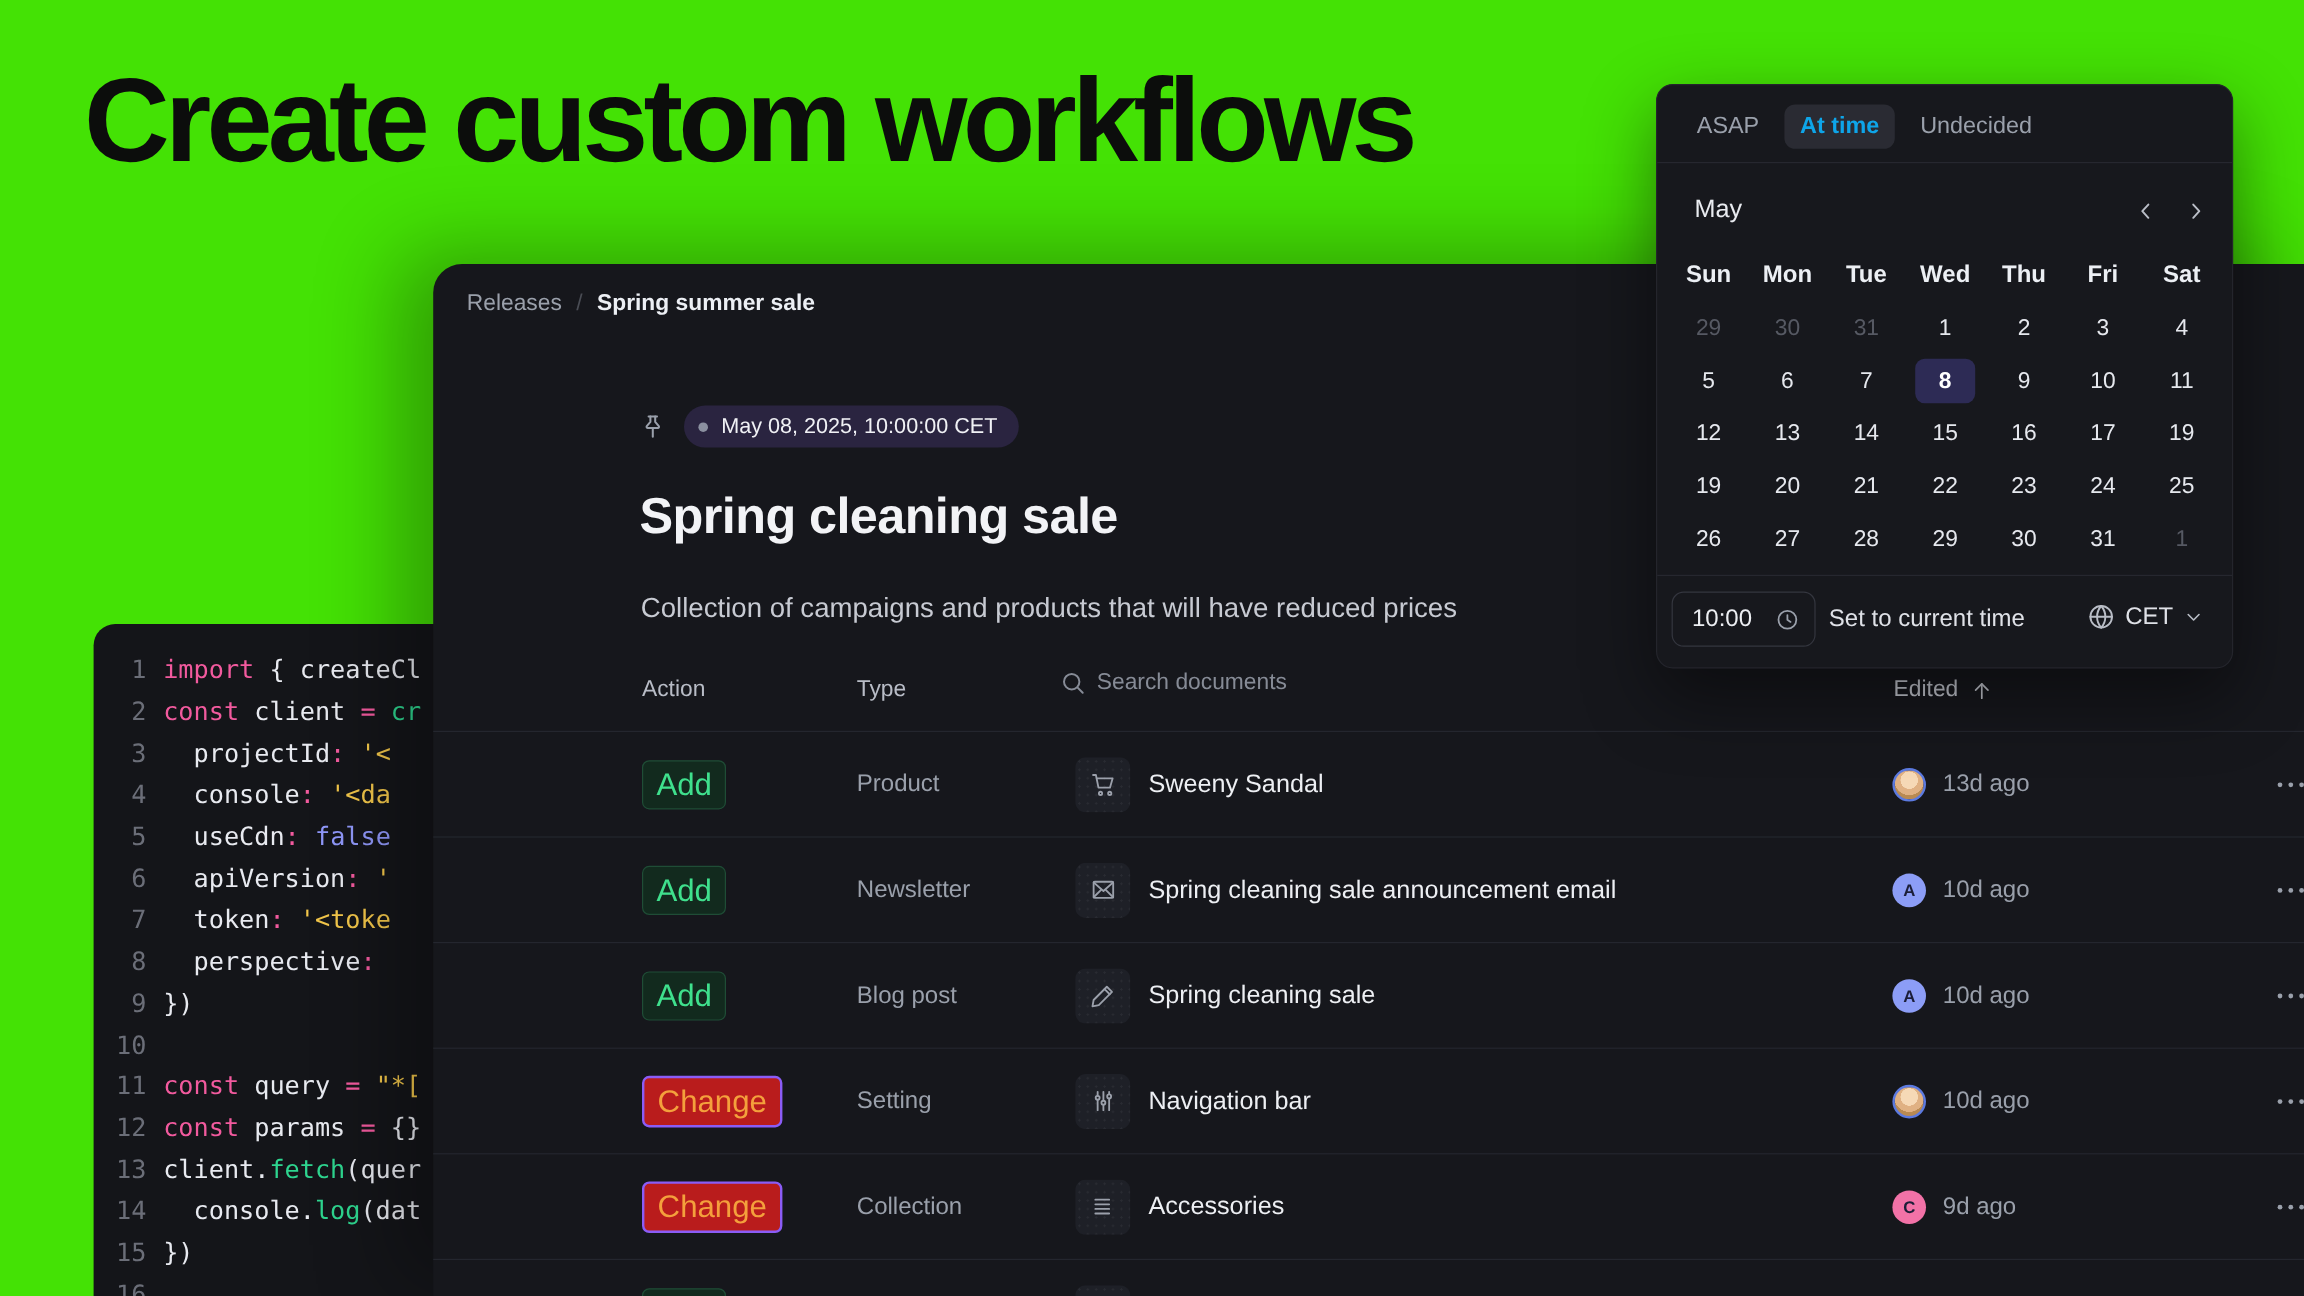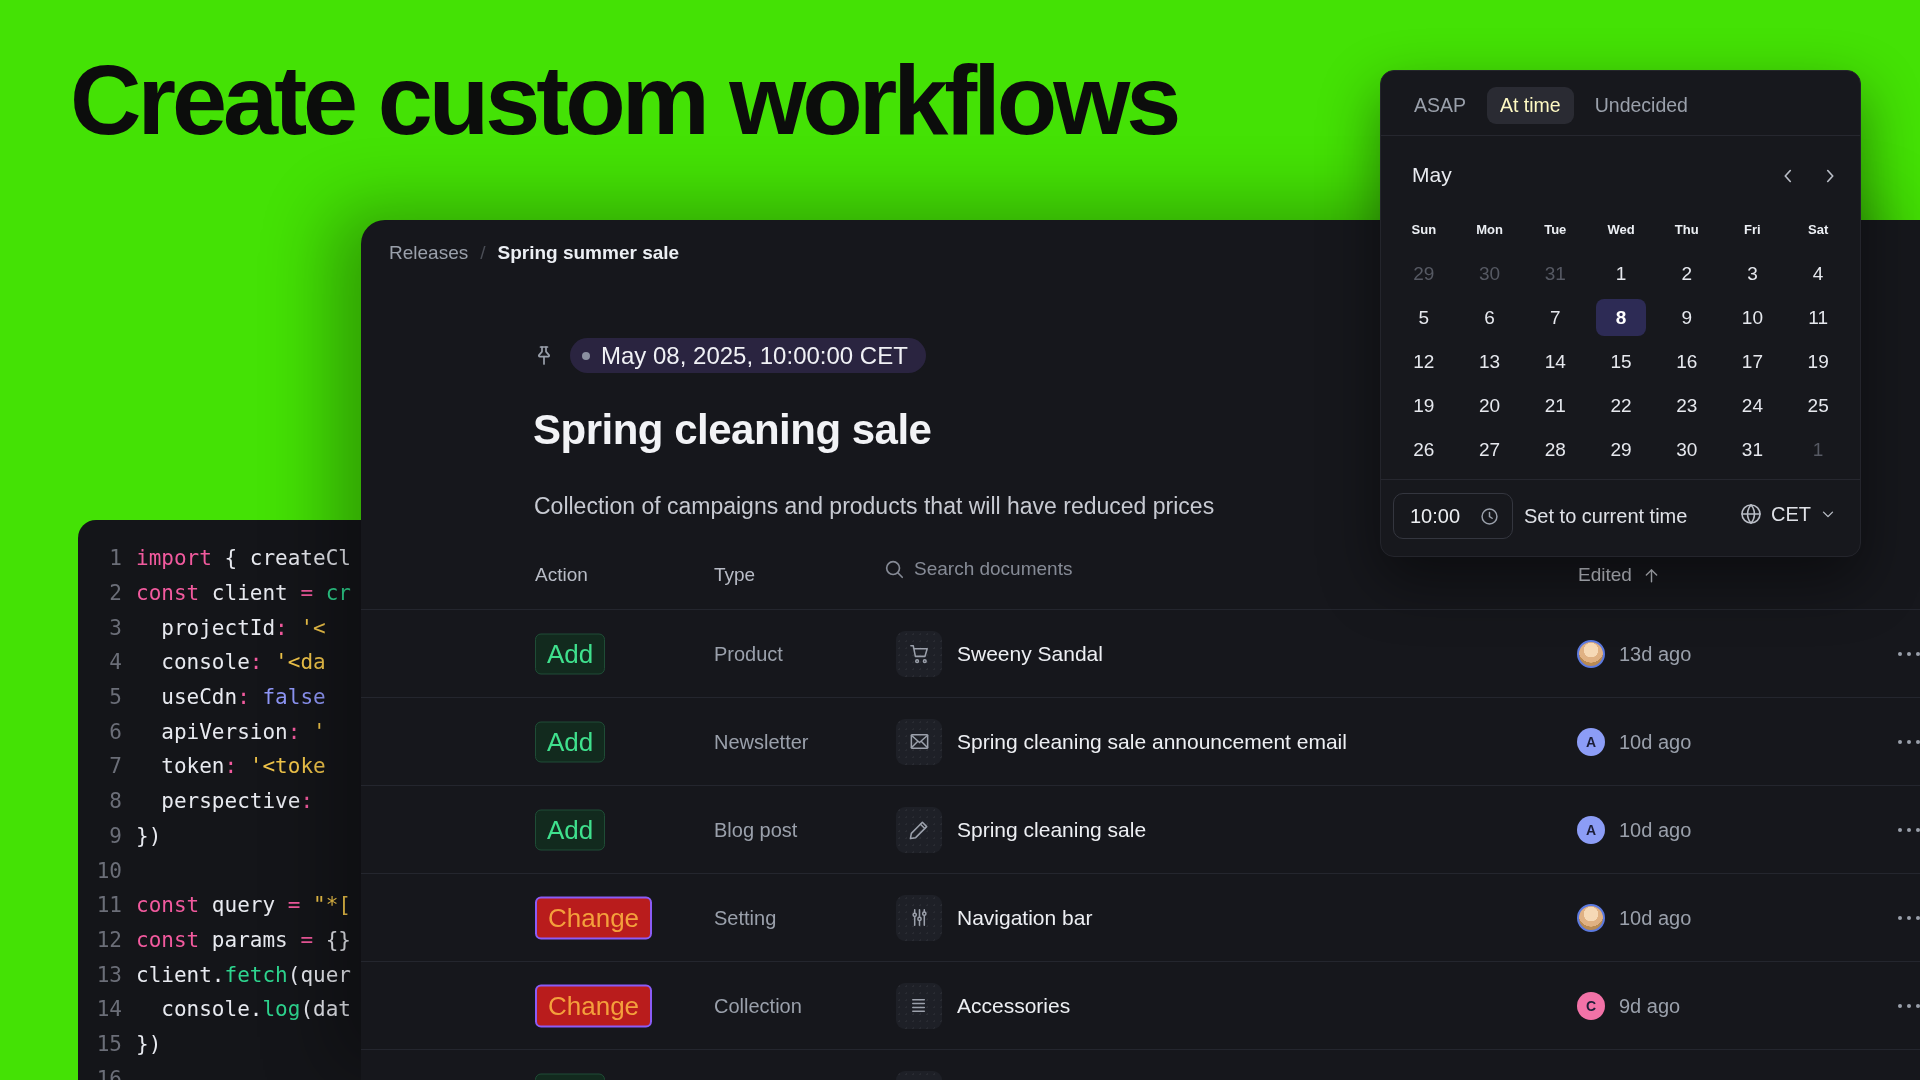--- a/index.html
+++ b/index.html
@@ -25,21 +25,21 @@
               box-shadow:-30px -10px 70px rgba(0,0,0,.30);}
   .breadcrumb{position:absolute;left:28px;top:22px;font-size:19px;display:flex;gap:12px;align-items:center;}
   .bc-parent{color:#9aa0ab;}
   .bc-sep{color:#4a4d55;}
   .bc-current{color:#eceff4;font-weight:600;}
   .pin-row{position:absolute;left:171px;top:118px;display:flex;align-items:center;gap:14px;}
   .pin-ic{color:#9aa0ab;display:flex;}
   .sched-pill{display:flex;align-items:center;gap:11px;height:35px;padding:0 18px 0 12px;
               background:#2a2440;border-radius:18px;}
   .sched-dot{width:8px;height:8px;border-radius:50%;background:#8b90a0;}
-  .sched-text{color:#f0f1f5;font-size:24px;font-weight:500;}
+  .sched-text{color:#f0f1f5;font-size:18px;font-weight:500;}
   .doc-title{position:absolute;left:172px;top:186px;margin:0;font-size:42px;
              font-weight:700;color:#f2f3f6;letter-spacing:-.5px;}
   .doc-sub{position:absolute;left:173px;top:273px;font-size:23px;color:#c7cad2;}
   
   .thead{position:absolute;left:0;top:338px;width:100%;height:50px;font-size:19px;color:#b8bcc6;}
   .th-action{position:absolute;left:174px;top:6px;}
   .th-type{position:absolute;left:353px;top:6px;}
   .th-search{position:absolute;left:522px;top:0px;display:flex;align-items:center;gap:9px;color:#868b96;cursor:text;}
   .th-search svg{color:#868b96;}
   .th-edited{position:absolute;left:1217px;top:6px;display:flex;gap:10px;align-items:center;color:#c3c6ce;}
@@ -67,30 +67,30 @@
               font-size:20px;color:#9aa0ab;}
   .dots{position:absolute;left:1537px;top:50%;transform:translateY(-50%);
         display:flex;gap:5px;cursor:pointer;}
   .dots i{width:4px;height:4px;border-radius:50%;background:#9aa0ab;}
   
   .cal{position:absolute;left:1380px;top:70px;width:481px;height:487px;z-index:3;
        background:#17181d;border:1px solid #24252c;border-radius:14px;box-sizing:border-box;
        box-shadow:0 24px 60px rgba(0,0,0,.45);}
   .cal-tabs{position:absolute;left:20px;top:12px;display:flex;align-items:center;gap:8px;height:44px;}
   .cal-tab{font-size:19.5px;color:#9aa0ab;padding:7px 13px;border-radius:9px;cursor:pointer;}
-  .cal-tab.active{color:#fef9c3;background:#2a2b33;font-weight:400;}
+  .cal-tab.active{color:#0ea5e9;background:#2a2b33;font-weight:700;}
   .cal-div{position:absolute;left:0;top:64px;width:100%;height:1px;background:#26272f;}
   .cal-month{position:absolute;left:31px;top:92px;font-size:21px;color:#e9ebf0;}
   .cal-nav{position:absolute;top:94px;color:#b9bdc6;cursor:pointer;display:flex;}
   .cal-prev{left:396px;}
   .cal-next{left:438px;}
   .cal-grid{position:absolute;left:10px;top:140px;width:460px;
             display:grid;grid-template-columns:repeat(7,1fr);row-gap:7px;}
   .wd{height:37px;display:flex;align-items:center;justify-content:center;
-      font-size:13px;font-weight:700;color:#eceff4;}
+      font-size:20px;font-weight:700;color:#eceff4;}
   .day{height:37px;width:50px;justify-self:center;display:flex;align-items:center;justify-content:center;
        font-size:19px;color:#e6e8ee;border-radius:8px;cursor:pointer;}
   .day.muted{color:#565963;}
   .day.selected{background:#2d2b55;color:#ffffff;font-weight:600;}
   .cal-div2{position:absolute;left:0;top:408px;width:100%;height:1px;background:#26272f;}
   .time-box{position:absolute;left:12px;top:422px;width:120px;height:46px;border:1px solid #34363f;
             border-radius:10px;display:flex;align-items:center;justify-content:space-between;
             padding:0 12px 0 16px;box-sizing:border-box;cursor:text;}
   .time-val{font-size:20px;color:#eceef2;}
   .time-box svg{color:#9aa0ab;}

